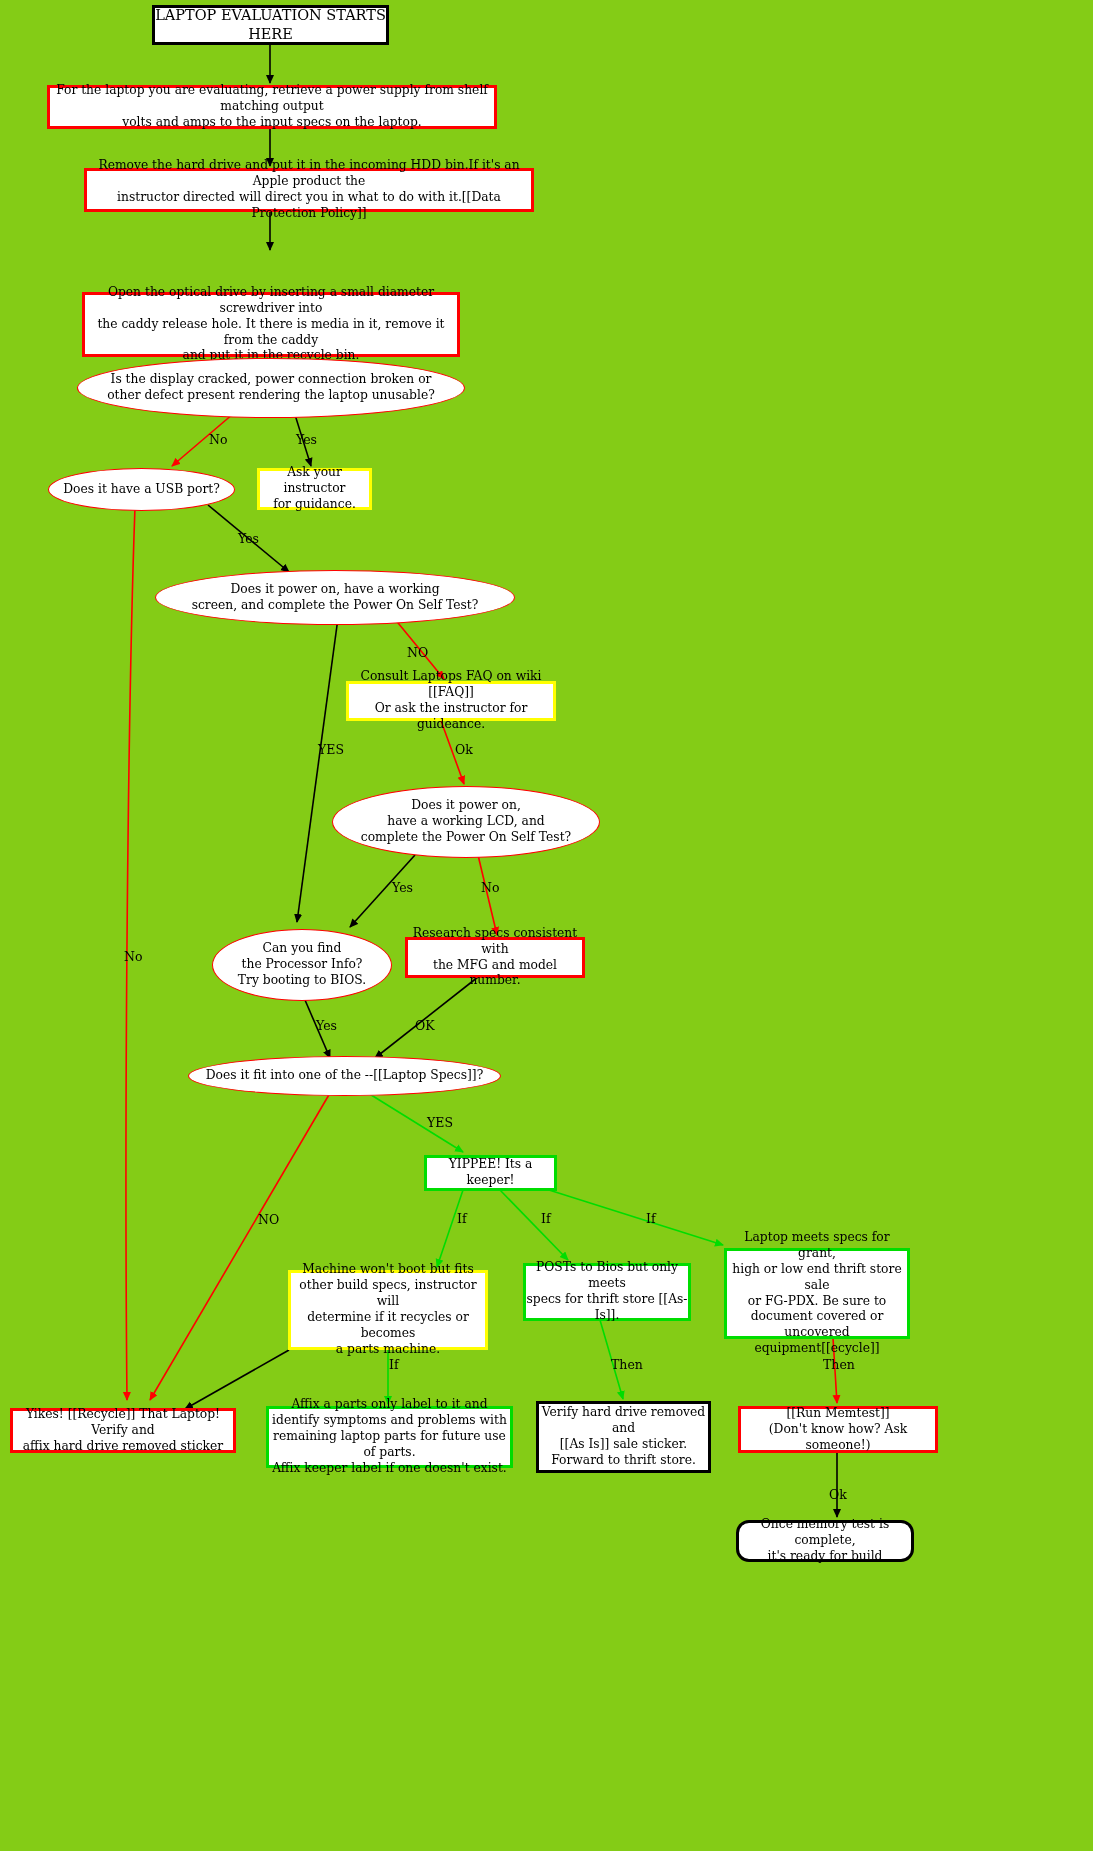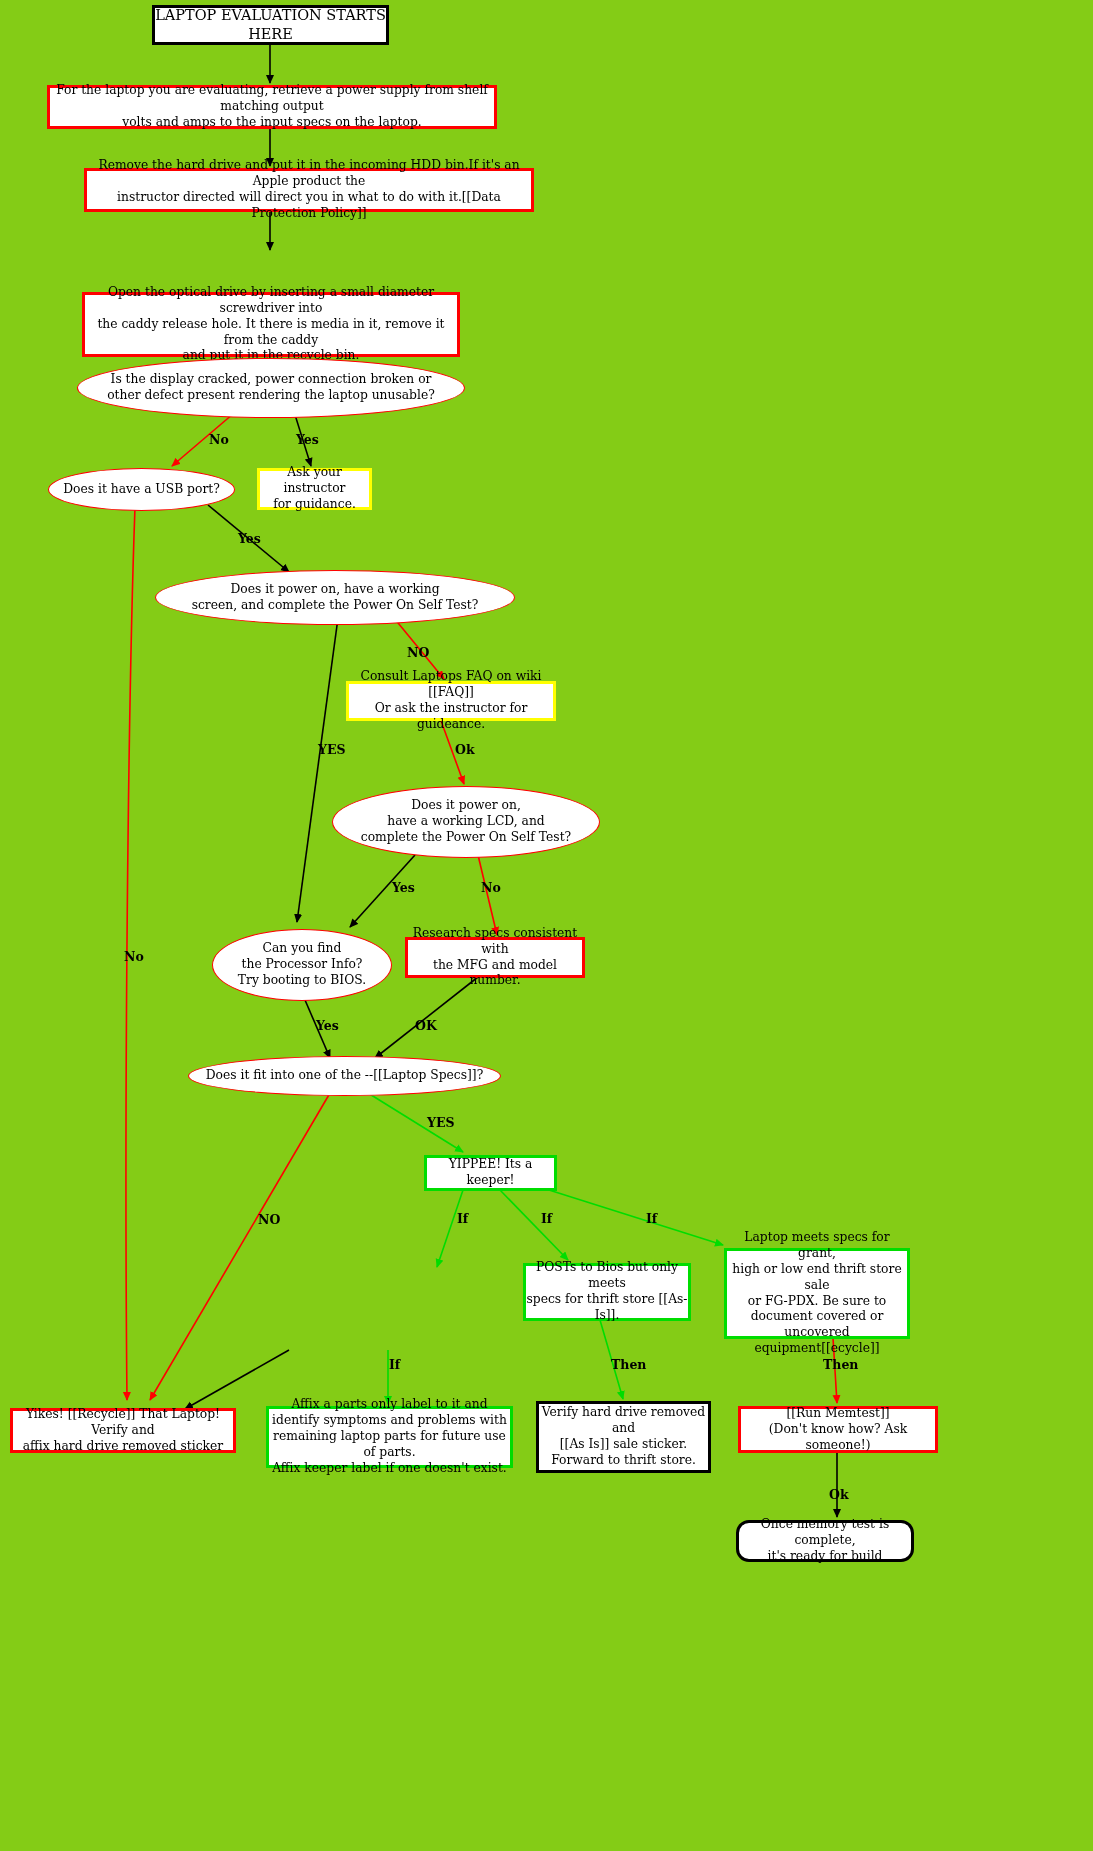--- a/index.html
+++ b/index.html
@@ -48,21 +48,20 @@
   .b-yellow{ border-color: #ffff00; border-width: 3px; }
   .b-green { border-color: #00dd00; border-width: 3px; }
   .e-red   { border-color: #ff0000; border-width: 1.6px; }
   .edge-label {
     position: absolute;
     font-family: "DejaVu Serif", "Liberation Serif", serif;
     font-size: 12.5px;
     color: #000000;
     z-index: 3;
     white-space: nowrap;
-    font-weight: bold;
   }
   .fs12 { font-size: 12.3px; }
   .fs14 { font-size: 14.5px; }
 </style>
 </head>
 <body>
 
 <div id="canvas">
 
   <svg id="edges" viewBox="0 0 1093 1851" width="1093" height="1851" xmlns="http://www.w3.org/2000/svg">
@@ -163,20 +162,24 @@
 the Processor Info?
 Try booting to BIOS.</div>
 
   <div class="node box b-red fs12" style="left:405px; top:937px; width:180px; height:41px;">Research specs consistent with
 the MFG and model number.</div>
 
   <div class="node ellipse e-red fs12" style="left:188px; top:1056px; width:313px; height:40px;">Does it fit into one of the --[[Laptop Specs]]?</div>
 
   <div class="node box b-green fs12" style="left:424px; top:1155px; width:133px; height:36px;">YIPPEE! Its a keeper!</div>
 
+  <div class="node box b-yellow fs12" style="left:288px; top:1270px; width:200px; height:80px;">Machine won't boot but fits
+other build specs, instructor will
+determine if it recycles or becomes
+a parts machine.</div>
 
   <div class="node box b-green fs12" style="left:523px; top:1263px; width:168px; height:58px;">POSTs to Bios but only meets
 specs for thrift store [[As-Is]].</div>
 
   <div class="node box b-green fs12" style="left:724px; top:1248px; width:186px; height:91px;">Laptop meets specs for grant,
 high or low end thrift store sale
 or FG-PDX. Be sure to
 document covered or uncovered
 equipment[[ecycle]]</div>
 

